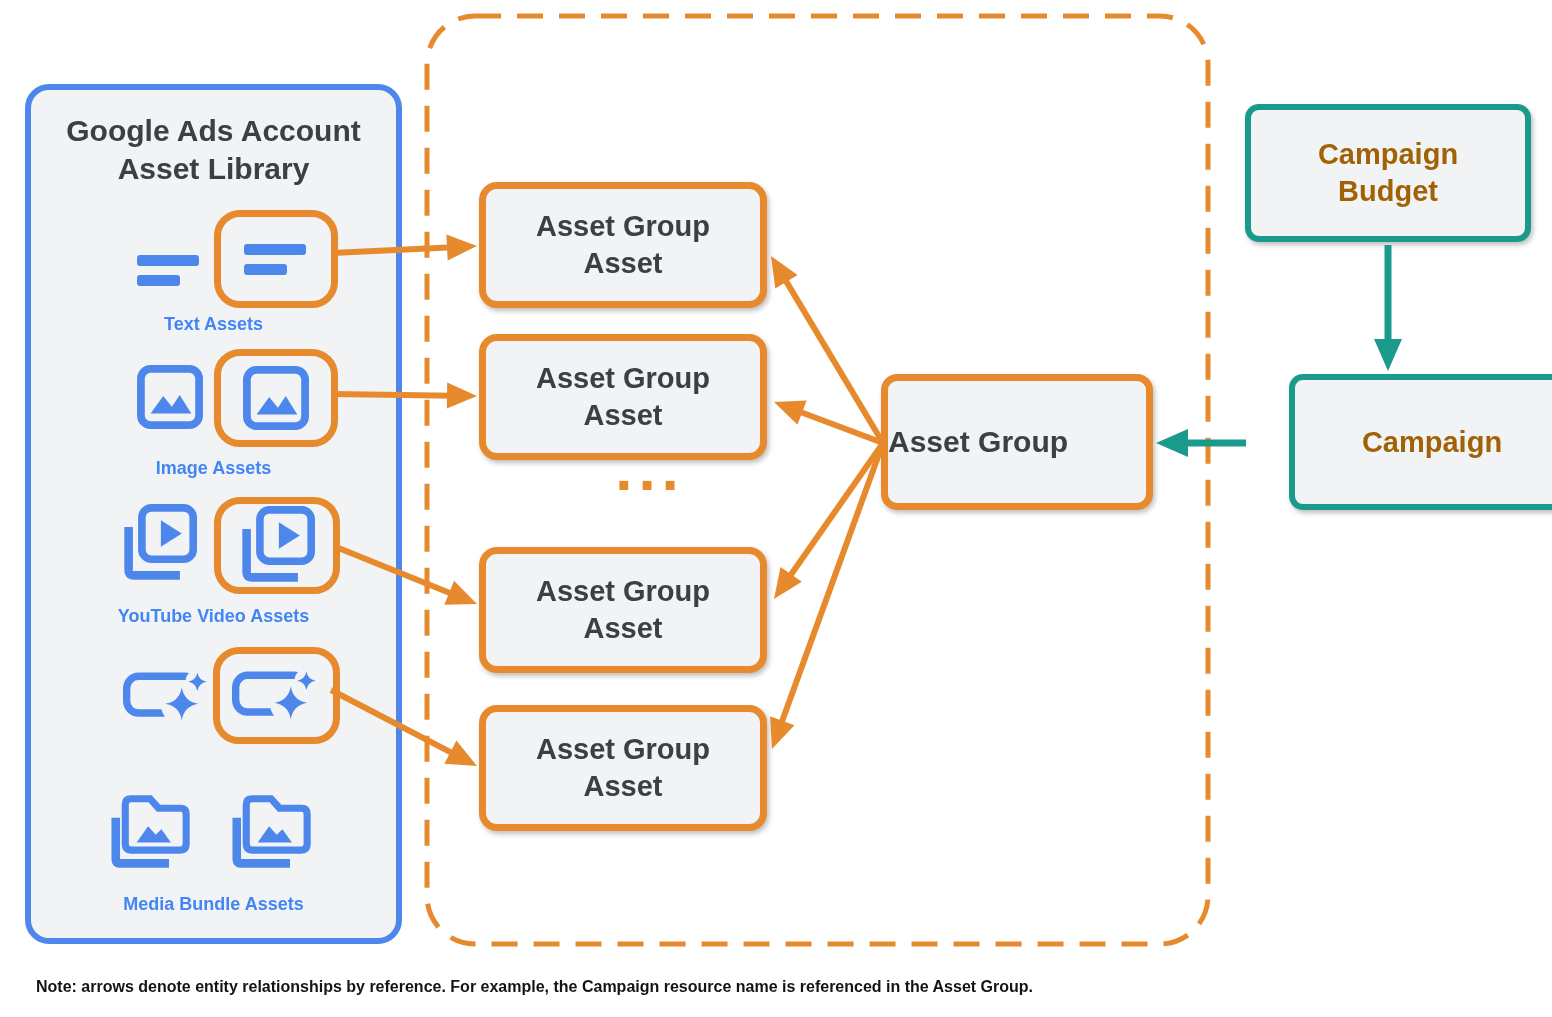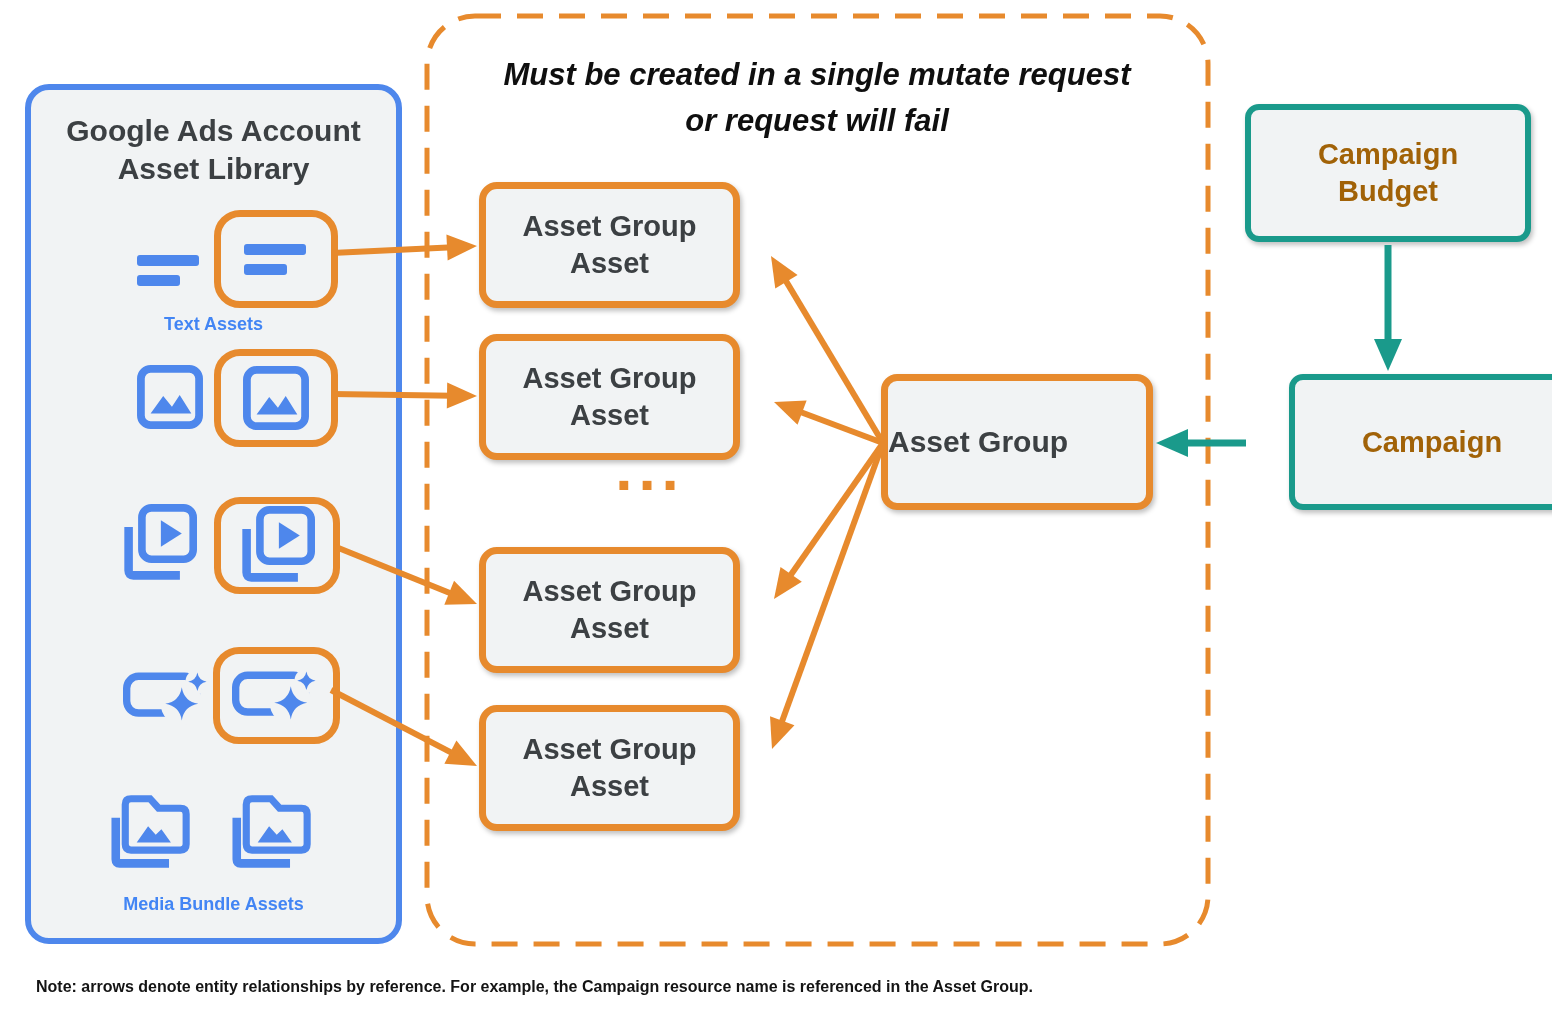--- a/index.html
+++ b/index.html
@@ -27,21 +27,21 @@
     position:absolute;border:7px solid #E78A2D;border-radius:26px;
     box-sizing:border-box;display:flex;align-items:center;justify-content:center;
   }
 
   
   .mutate-title{
     position:absolute;left:437px;width:760px;text-align:center;z-index:2;
     font-size:31px;font-weight:bold;font-style:italic;color:#0f0f0f;
   }
   .aga-box{
-    position:absolute;left:479px;width:261px;height:126px;
+    position:absolute;left:479px;width:288px;height:126px;
     background:#F1F3F4;border:7px solid #E78A2D;border-radius:18px;
     box-sizing:border-box;display:flex;align-items:center;justify-content:center;
     box-shadow:2px 3px 5px rgba(0,0,0,0.25);z-index:2;
   }
   .aga-box .box-text{width:215px;text-align:center;font-size:29px;font-weight:bold;color:#3C4043;line-height:37px;}
   .ellipsis{
     position:absolute;left:570px;top:438px;width:160px;text-align:center;z-index:2;
     font-size:62px;font-weight:900;color:#E78A2D;letter-spacing:6px;line-height:62px;
   }
   .ag-box{
@@ -100,33 +100,35 @@
     <svg class="icon-abs" style="left:106px;top:275px" width="66" height="64" viewBox="0 0 68 66">
       <rect x="4" y="4" width="60" height="58" rx="10" fill="none" stroke="#4E87EC" stroke-width="8"></rect>
       <polygon points="14,50 27,32 36,43 44,31 56,50" fill="#4E87EC"></polygon>
     </svg>
     <div class="asset-frame" style="left:183px;top:259px;width:124px;height:98px">
       <svg width="66" height="64" viewBox="0 0 68 66">
         <rect x="4" y="4" width="60" height="58" rx="10" fill="none" stroke="#4E87EC" stroke-width="8"></rect>
         <polygon points="14,50 27,32 36,43 44,31 56,50" fill="#4E87EC"></polygon>
       </svg>
     </div>
+    <div class="lib-label" style="top:368px">Image Assets</div>
 
     <svg class="icon-abs" style="left:90px;top:414px" width="76" height="80" viewBox="0 0 80 84">
       <path d="M8 24 V70 Q8 75 13 75 H62" fill="none" stroke="#4E87EC" stroke-width="9"></path>
       <rect x="22" y="4" width="54" height="54" rx="10" fill="none" stroke="#4E87EC" stroke-width="8"></rect>
       <polygon points="42,17 42,45 64,31" fill="#4E87EC"></polygon>
     </svg>
     <div class="asset-frame" style="left:183px;top:407px;width:126px;height:97px">
       <svg width="76" height="80" viewBox="0 0 80 84">
         <path d="M8 24 V70 Q8 75 13 75 H62" fill="none" stroke="#4E87EC" stroke-width="9"></path>
         <rect x="22" y="4" width="54" height="54" rx="10" fill="none" stroke="#4E87EC" stroke-width="8"></rect>
         <polygon points="42,17 42,45 64,31" fill="#4E87EC"></polygon>
       </svg>
     </div>
+    <div class="lib-label" style="top:516px">YouTube Video Assets</div>
 
     <svg class="icon-abs" style="left:92px;top:577px" width="90" height="59" viewBox="0 0 98 64">
       <rect x="4" y="10" width="76" height="40" rx="13" fill="none" stroke="#4E87EC" stroke-width="8"></rect>
       <circle cx="64" cy="40" r="23" fill="#F1F3F4"></circle>
       <circle cx="81" cy="16" r="13" fill="#F1F3F4"></circle>
       <path d="M64 22 Q66.5 37.5 82 40 Q66.5 42.5 64 58 Q61.5 42.5 46 40 Q61.5 37.5 64 22 Z" fill="#4E87EC"></path>
       <path d="M81 6 Q82.5 14.5 91 16 Q82.5 17.5 81 26 Q79.5 17.5 71 16 Q79.5 14.5 81 6 Z" fill="#4E87EC"></path>
     </svg>
     <div class="asset-frame" style="left:182px;top:557px;width:127px;height:97px">
       <svg width="90" height="59" viewBox="0 0 98 64">
@@ -144,22 +146,20 @@
       <polygon points="30,52 42,35 50,44 56,38 66,52" fill="#4E87EC"></polygon>
     </svg>
     <svg class="icon-abs" style="left:198px;top:703px" width="84" height="78" viewBox="0 0 88 82">
       <path d="M8 26 V70 Q8 74 12 74 H64" fill="none" stroke="#4E87EC" stroke-width="9"></path>
       <path d="M24 6 H44 L53 16 H76 Q82 16 82 22 V54 Q82 60 76 60 H24 Q18 60 18 54 V12 Q18 6 24 6 Z" fill="none" stroke="#4E87EC" stroke-width="7.5"></path>
       <polygon points="30,52 42,35 50,44 56,38 66,52" fill="#4E87EC"></polygon>
     </svg>
     <div class="lib-label" style="top:804px">Media Bundle Assets</div>
   </div>
 
-  <div class="mutate-title" style="top:57px">Must be created in a single mutate request</div>
-  <div class="mutate-title" style="top:103px">or request will fail</div>
 
   <div class="aga-box" style="top:182px">
     <div class="box-text">Asset Group Asset</div>
   </div>
   <div class="aga-box" style="top:334px">
     <div class="box-text">Asset Group Asset</div>
   </div>
   <div class="ellipsis">...</div>
   <div class="aga-box" style="top:547px">
     <div class="box-text">Asset Group Asset</div>

